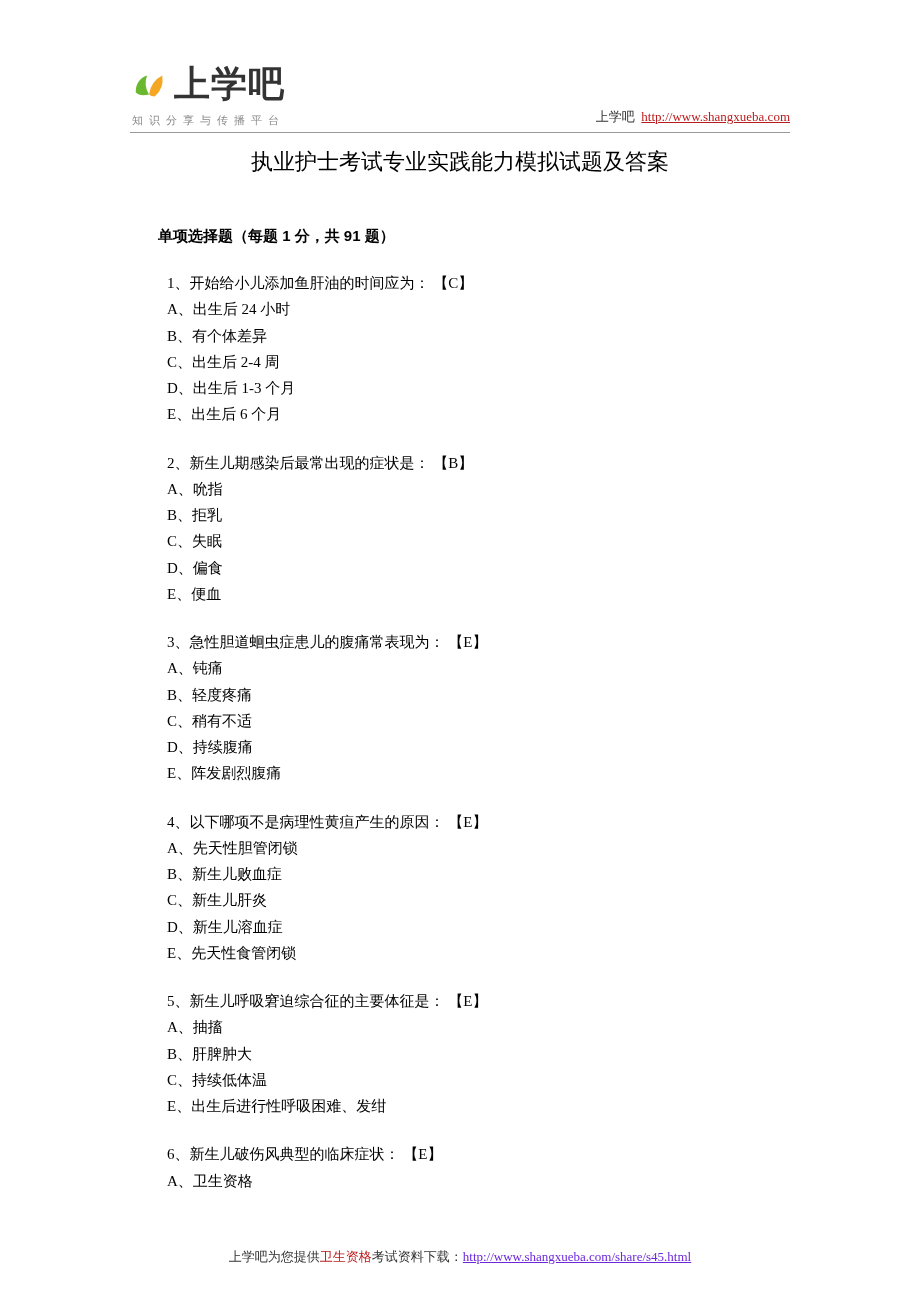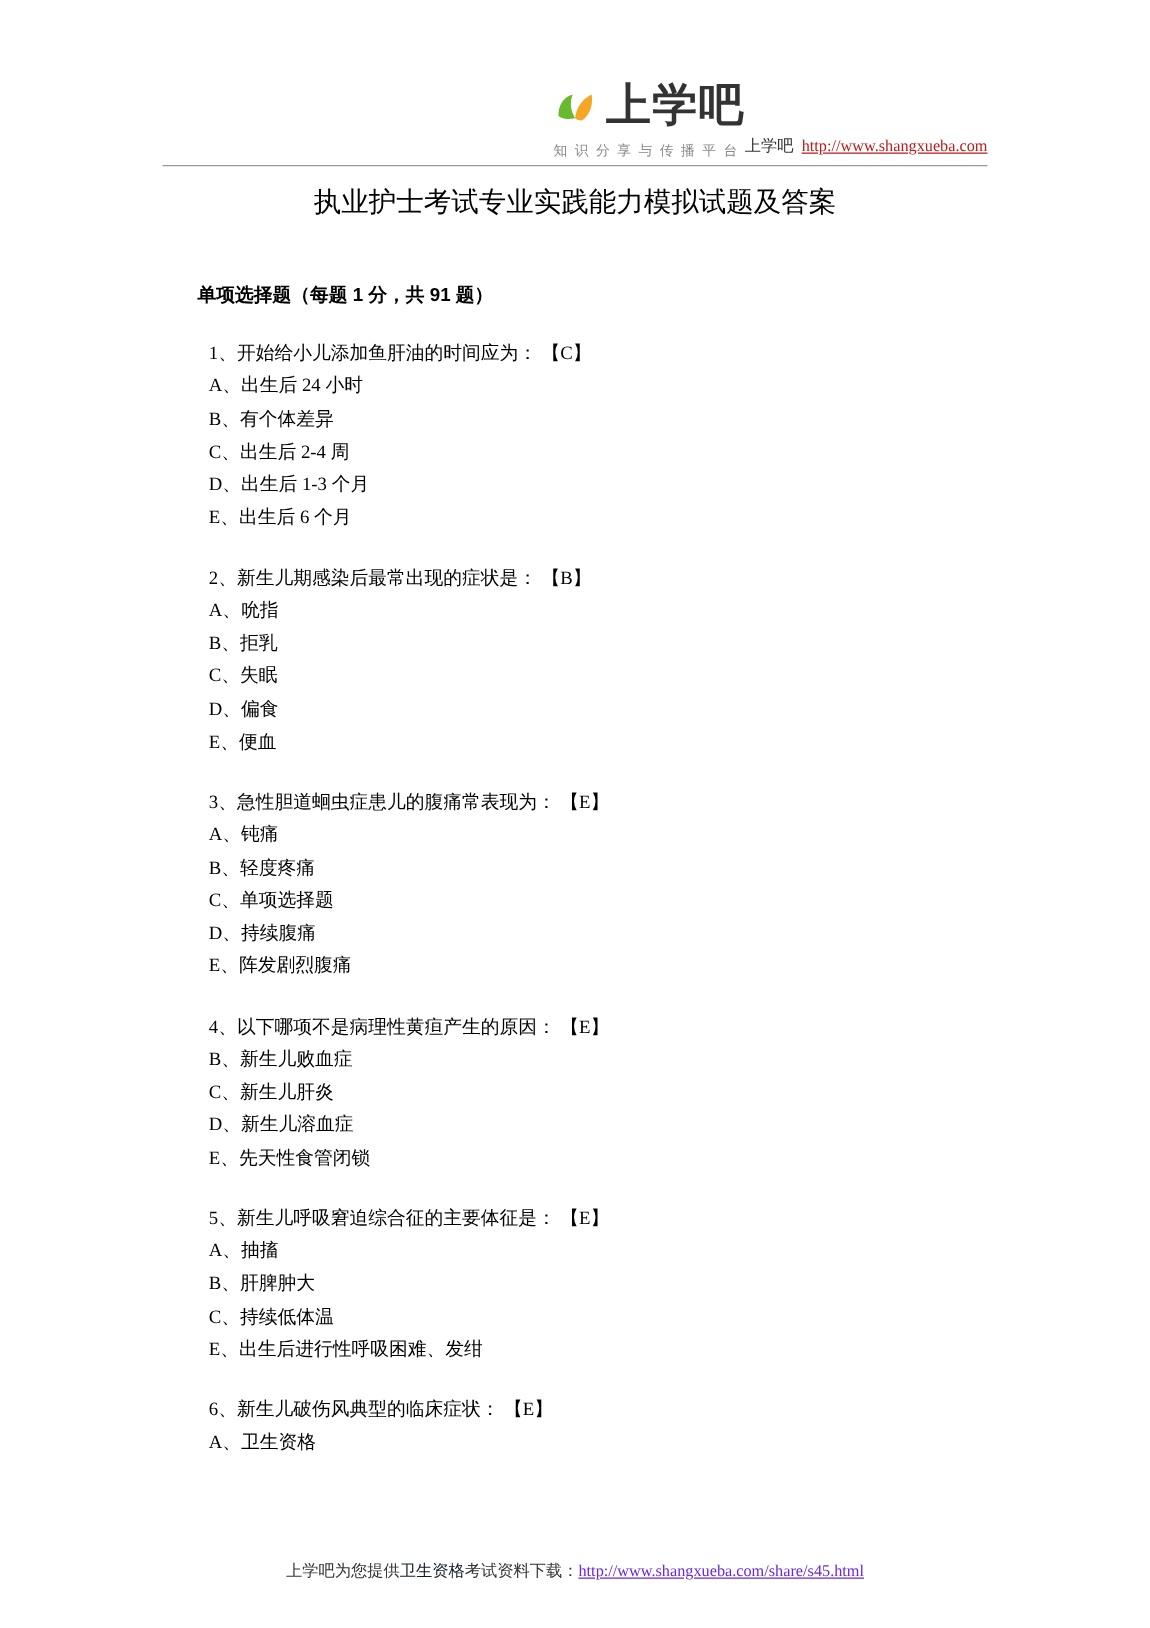--- a/index.html
+++ b/index.html
@@ -14,21 +14,21 @@
       font-family: "SimSun", "宋体", serif;
       font-size: 15px;
       color: #000;
       position: relative;
     }
     .page {
       padding: 60px 130px 40px 130px;
     }
     .header {
       display: flex;
-      justify-content: flex-end;
+      justify-content: space-between;
       align-items: flex-end;
       border-bottom: 1px solid #999;
       padding-bottom: 4px;
       margin-bottom: 14px;
     }
     .logo-area {
       display: flex;
       flex-direction: column;
     }
     .logo-main {
@@ -92,21 +92,21 @@
     .footer {
       position: absolute;
       bottom: 36px;
       left: 0;
       right: 0;
       text-align: center;
       font-size: 13px;
       color: #333;
     }
     .footer .red {
-      color: #0f172a;
+      color: #b91c1c;
     }
     .footer a {
       color: #6d28d9;
       text-decoration: underline;
     }
   </style>
 </head>
 <body>
 
 <div class="page">
@@ -146,26 +146,27 @@
         <div class="option-line">A、吮指</div>
         <div class="option-line">B、拒乳</div>
         <div class="option-line">C、失眠</div>
         <div class="option-line">D、偏食</div>
         <div class="option-line">E、便血</div>
       </div>
       <div class="question-block">
         <div class="question-line">3、急性胆道蛔虫症患儿的腹痛常表现为： 【E】</div>
         <div class="option-line">A、钝痛</div>
         <div class="option-line">B、轻度疼痛</div>
-        <div class="option-line">C、单项选择题</div>
+        <div class="option-line">C、稍有不适</div>
         <div class="option-line">D、持续腹痛</div>
         <div class="option-line">E、阵发剧烈腹痛</div>
       </div>
       <div class="question-block">
         <div class="question-line">4、以下哪项不是病理性黄疸产生的原因： 【E】</div>
+        <div class="option-line">A、先天性胆管闭锁</div>
         <div class="option-line">B、新生儿败血症</div>
         <div class="option-line">C、新生儿肝炎</div>
         <div class="option-line">D、新生儿溶血症</div>
         <div class="option-line">E、先天性食管闭锁</div>
       </div>
       <div class="question-block">
         <div class="question-line">5、新生儿呼吸窘迫综合征的主要体征是： 【E】</div>
         <div class="option-line">A、抽搐</div>
         <div class="option-line">B、肝脾肿大</div>
         <div class="option-line">C、持续低体温</div>

